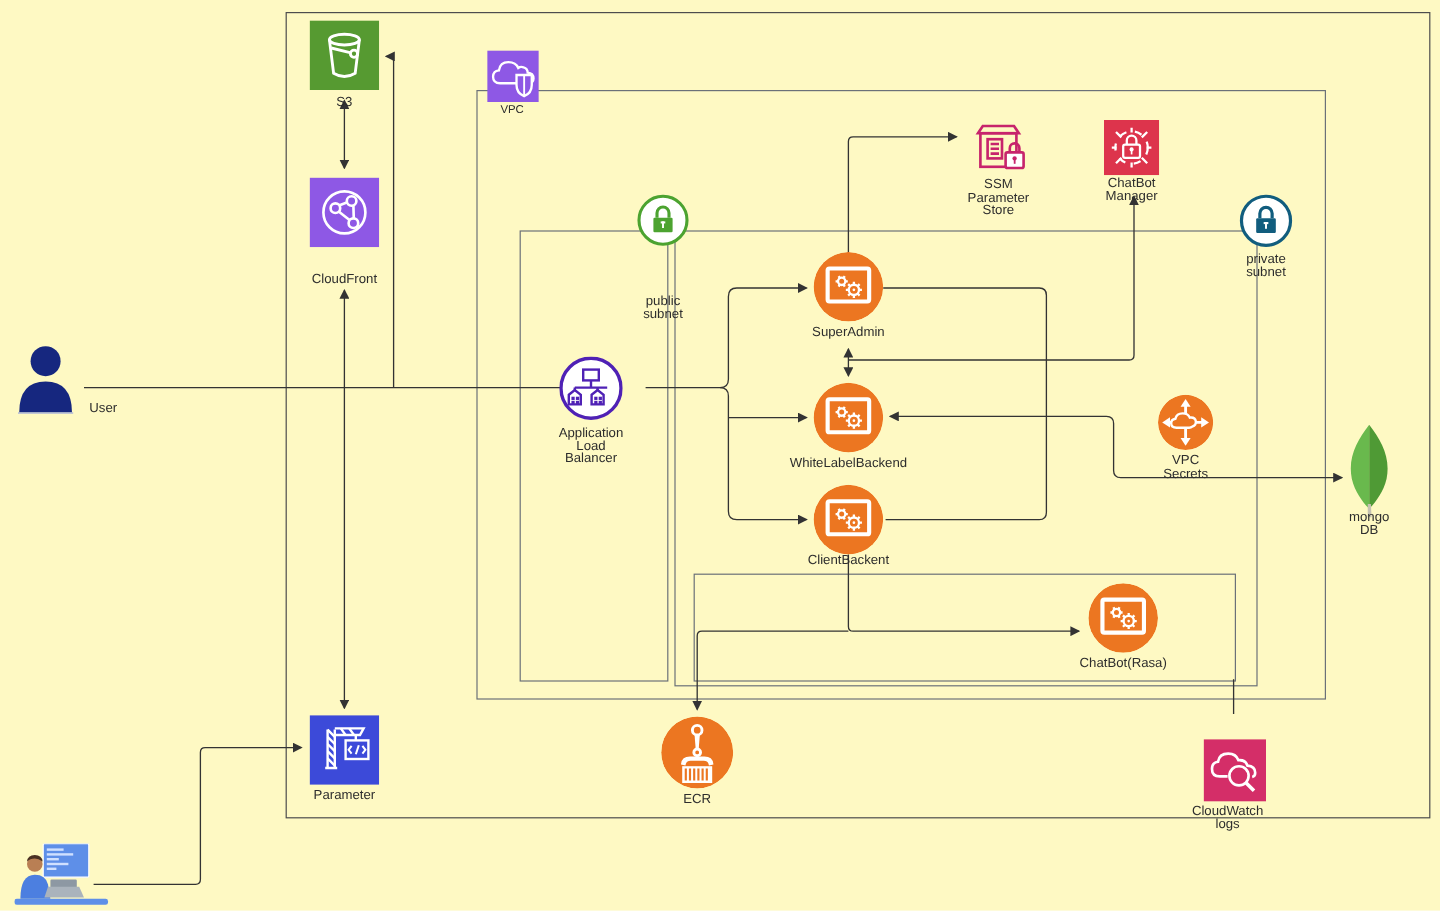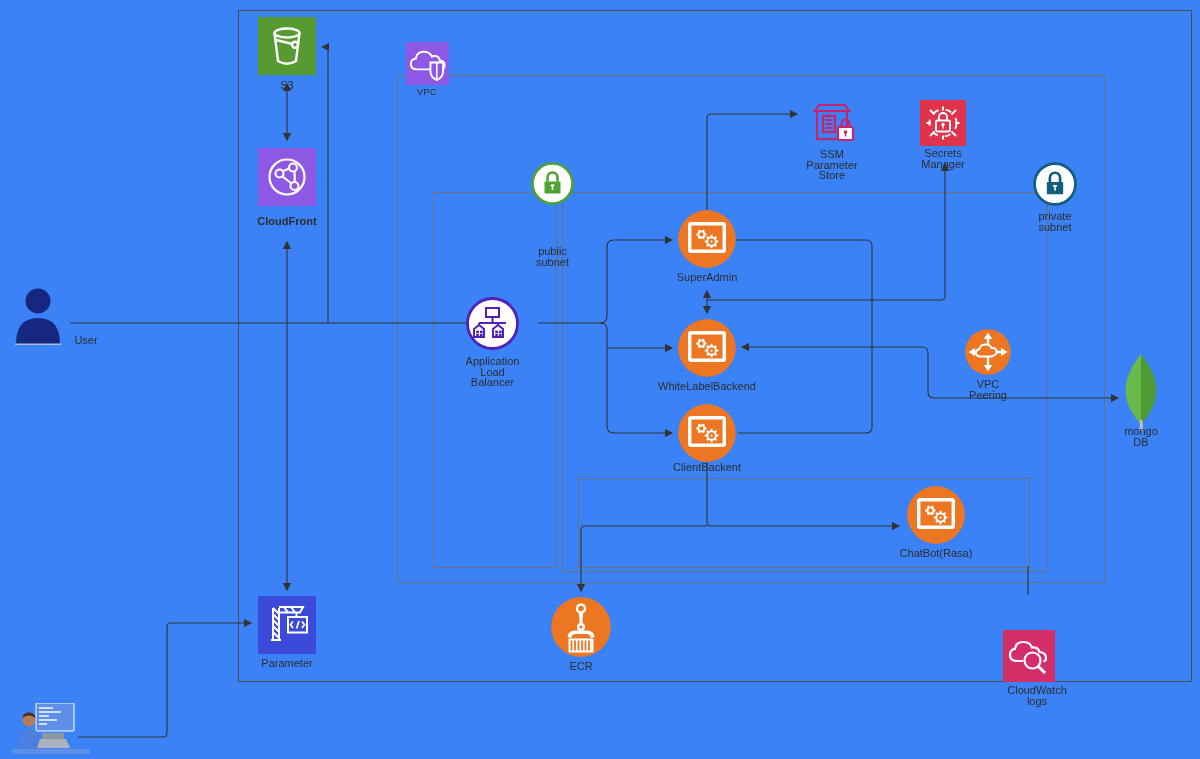--- a/index.html
+++ b/index.html
@@ -1,16 +1,16 @@
 <!DOCTYPE html>
 <html><head>
 <meta charset="utf-8">
 <style>
   html,body{margin:0;padding:0;background:#fff;}
-  #canvas{position:relative;width:1200px;height:759px;background:#3b82f6;overflow:hidden;
+  #canvas{position:relative;width:1200px;height:759px;background:#fef9c3;overflow:hidden;
           font-family:"Liberation Sans", sans-serif;}
   .box{position:absolute;border:1px solid #666;background:transparent;}
   .box.inner{border-color:#6b7178;}
   .node{position:absolute;}
   .icon{position:absolute;left:0;top:0;}
   .sq{display:block;}
   .circ{border-radius:50%;display:block;}
   .label{position:absolute;left:50%;transform:translateX(-50%);white-space:pre-line;
          text-align:center;font-size:11px;line-height:10.5px;color:#2d2d2d;}
   svg{display:block;}
@@ -84,21 +84,21 @@
     <svg class="icon sq" width="58" height="58" viewBox="0 0 58 58">
       <rect width="58" height="58" fill="#8E58E5"></rect>
       <g stroke="#fff" stroke-width="2.2" fill="none">
         <circle cx="29" cy="29" r="17.5"></circle>
         <path d="M25,23 L31.5,20.5 M24.5,28.5 L33.5,35.5 M36.5,23.5 L36.8,34"></path>
         <circle cx="21.5" cy="25.5" r="4"></circle>
         <circle cx="35" cy="19.5" r="4"></circle>
         <circle cx="36.5" cy="38" r="4"></circle>
       </g>
     </svg>
-    <div class="label" style="top:68px;font-weight:bold;">CloudFront</div>
+    <div class="label" style="top:80px;">CloudFront</div>
   </div>
 
   <div class="node" style="left:406px;top:42px;width:43px;height:43px;">
     <svg class="icon sq" width="43" height="43" viewBox="0 0 44 44">
       <rect width="44" height="44" fill="#8E58E5"></rect>
       <path d="M11,28 Q5,28 5,22.5 Q5,17.5 10,17 Q11,10 18,10 Q24.5,10 26.5,15 Q28.5,13.5 31,14.5 Q34.5,15.5 34.5,19 Q39.5,19.5 39.5,24 Q39.5,28 34.5,28 Z" fill="none" stroke="#fff" stroke-width="2"></path>
       <path d="M25,21 h13 v8.5 q0,7 -6.5,9.5 q-6.5,-2.5 -6.5,-9.5 z" fill="#8E58E5" stroke="#fff" stroke-width="2"></path>
       <path d="M31.5,21 V38.5" stroke="#fff" stroke-width="1.6"></path>
     </svg>
   </div>
@@ -147,21 +147,21 @@
       <g stroke="#fff" stroke-width="1.9" fill="none">
         <circle cx="23" cy="23" r="13.5" stroke-dasharray="6 7.2"></circle>
         <path d="M10,10 L14.5,14.5 M36,10 L31.5,14.5 M10,36 L14.5,31.5 M36,36 L31.5,31.5"></path>
         <path d="M23,6.5 V10.5 M23,35.5 V39.5 M6.5,23 H10.5 M35.5,23 H39.5"></path>
         <rect x="16" y="20.5" width="14" height="11" rx="1.5"></rect>
         <path d="M19,20.5 V17 a4,4 0 0 1 8,0 V20.5"></path>
       </g>
       <circle cx="23" cy="24.5" r="1.7" fill="#fff"></circle>
       <rect x="22.3" y="25.5" width="1.4" height="3.2" fill="#fff"></rect>
     </svg>
-    <div class="label" style="top:48px;">Secrets Manager</div>
+    <div class="label" style="top:48px;">ChatBot Manager</div>
   </div>
 
   <div class="node" style="left:466px;top:297px;width:53px;height:53px;">
     <svg class="icon" width="53" height="53" viewBox="0 0 53 53">
       <circle cx="26.5" cy="26.5" r="25" fill="#fff" stroke="#4F21B5" stroke-width="2.8"></circle>
       <g stroke="#4F21B5" stroke-width="2" fill="none">
         <rect x="20" y="11" width="13" height="9"></rect>
         <path d="M26.5,20 V26 M13,26 H40 M13,26 V28.5 M32,26 V28.5"></path>
         <path d="M8,32 L13,28 L18,32 V40 H8 Z"></path>
         <path d="M27,32 L32,28 L37,32 V40 H27 Z"></path>
@@ -249,21 +249,21 @@
         <path d="M23,9 V37 M9,23 H37"></path>
       </g>
       <g fill="#fff">
         <path d="M23,3.5 L18.8,10 H27.2 Z"></path>
         <path d="M23,42.5 L18.8,36 H27.2 Z"></path>
         <path d="M3.5,23 L10,18.8 V27.2 Z"></path>
         <path d="M42.5,23 L36,18.8 V27.2 Z"></path>
       </g>
       <path d="M15.5,27.5 Q11,27.5 11,23.8 Q11,20.5 14.5,20 Q15.5,15.5 20.5,15.5 Q25,15.5 26.5,19 Q31,18.5 31.5,22 Q32,25.5 28.5,26.6 Q27.5,27.5 26,27.5 Z" fill="#EC7621" stroke="#fff" stroke-width="2"></path>
     </svg>
-    <div class="label" style="top:50px;">VPC Peering</div>
+    <div class="label" style="top:50px;">VPC Secrets</div>
   </div>
 
   <div class="node" style="left:1120px;top:352px;width:42px;height:80px;">
     <svg class="icon" width="42" height="80" viewBox="0 0 42 80">
       <path d="M21,2 C11,15 3,29 6.5,47 C9,58 15.5,66 20,71 L21,73 Z" fill="#69B94D"></path>
       <path d="M21,2 C31,15 39,29 35.5,47 C33,58 26.5,66 22,71 L21,73 Z" fill="#4F9A35"></path>
       <path d="M19.8,68 h2.6 l0.6,11 h-3.2 z" fill="#c5c2b2"></path>
     </svg>
     <div class="label" style="top:74px;">mongo DB</div>
   </div>
@@ -276,21 +276,21 @@
       <circle cx="30" cy="30" r="2.8" fill="none" stroke="#fff" stroke-width="2.4"></circle>
       <path d="M16.5,40 Q17,33.5 24,33.5 H36 Q43,33.5 43.5,40 L39.8,41 Q39.3,37 35.5,37 H24.5 Q20.7,37 20.2,41 Z" fill="#fff"></path>
       <rect x="17.5" y="41.5" width="25" height="14" fill="#fff"></rect>
       <g stroke="#EC7621" stroke-width="1.8">
         <path d="M20.5,43.5 V53.5 M24,43.5 V53.5 M27.5,43.5 V53.5 M31,43.5 V53.5 M34.5,43.5 V53.5 M38,43.5 V53.5"></path>
       </g>
     </svg>
     <div class="label" style="top:64px;">ECR</div>
   </div>
 
-  <div class="node" style="left:1003px;top:630px;width:40px;height:52px;padding-left:28px;">
+  <div class="node" style="left:1003px;top:616px;width:40px;height:52px;">
     <svg class="icon sq" width="52" height="52" viewBox="0 0 52 52">
       <rect width="52" height="52" fill="#D42E68"></rect>
       <g stroke="#fff" stroke-width="2.2" fill="none">
         <path d="M20,31 H13.5 Q7,31 7,24.8 Q7,19.5 12,18.8 Q13,12 20.5,12 Q27,12 29,17.5 Q35,17 36.5,22 Q43,22.5 43,28 Q43,31 40.5,31.5"></path>
         <circle cx="29.5" cy="30.5" r="8"></circle>
       </g>
       <path d="M35.5,36.5 L42,43" stroke="#fff" stroke-width="3" fill="none"></path>
     </svg>
     <div class="label" style="top:55px;">CloudWatch logs</div>
   </div>

